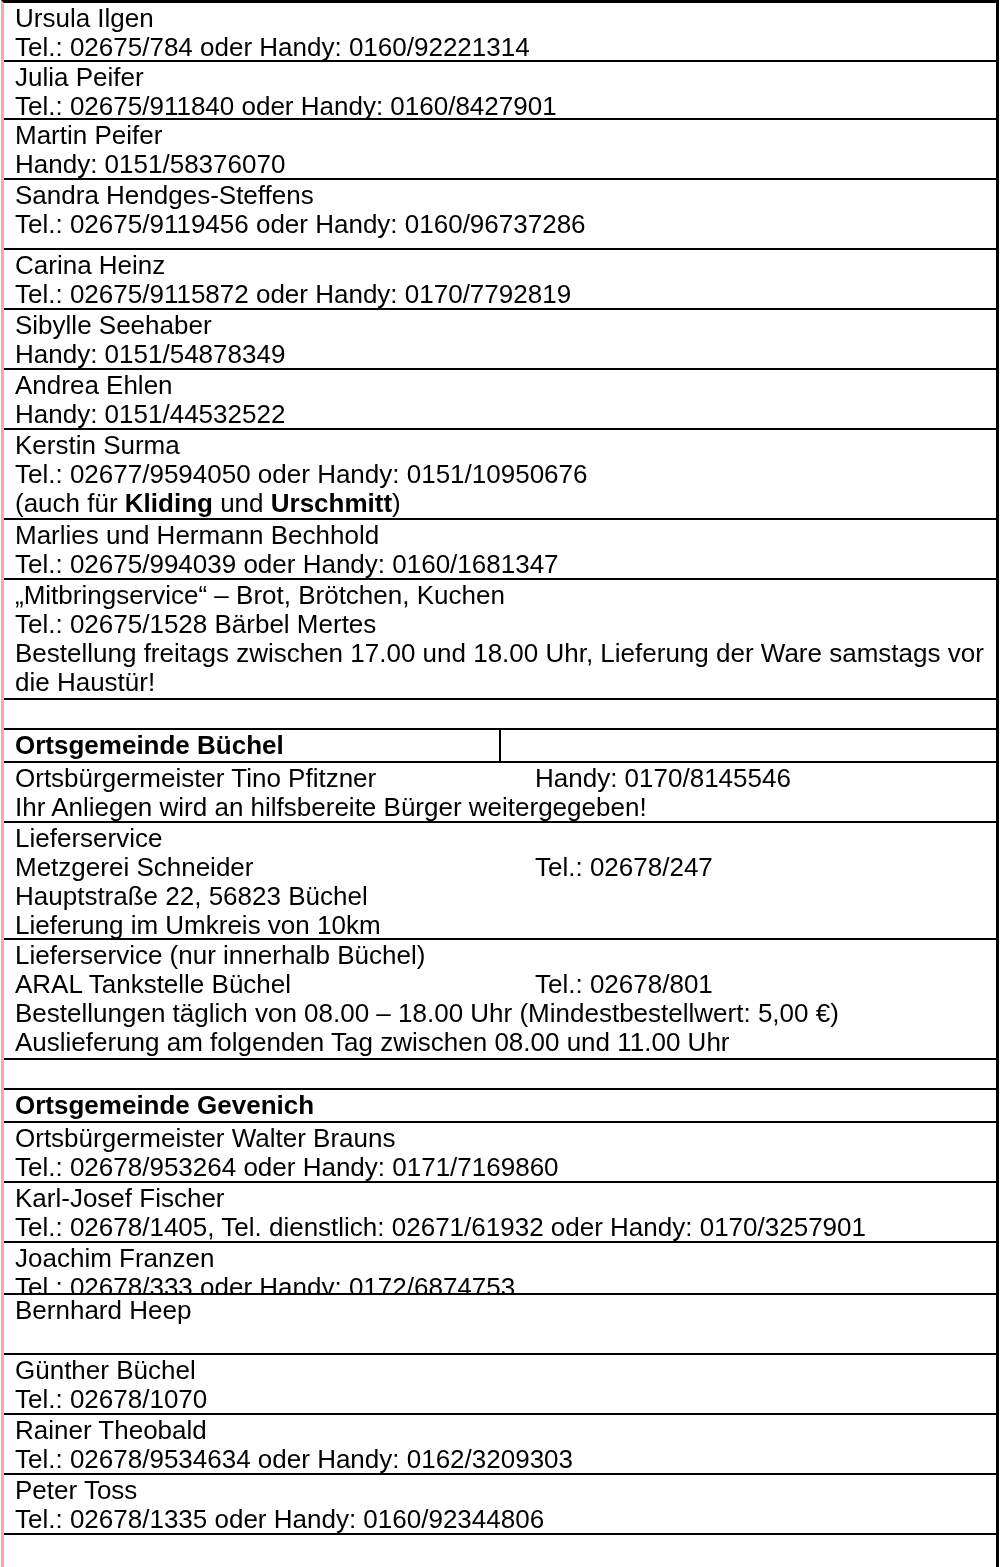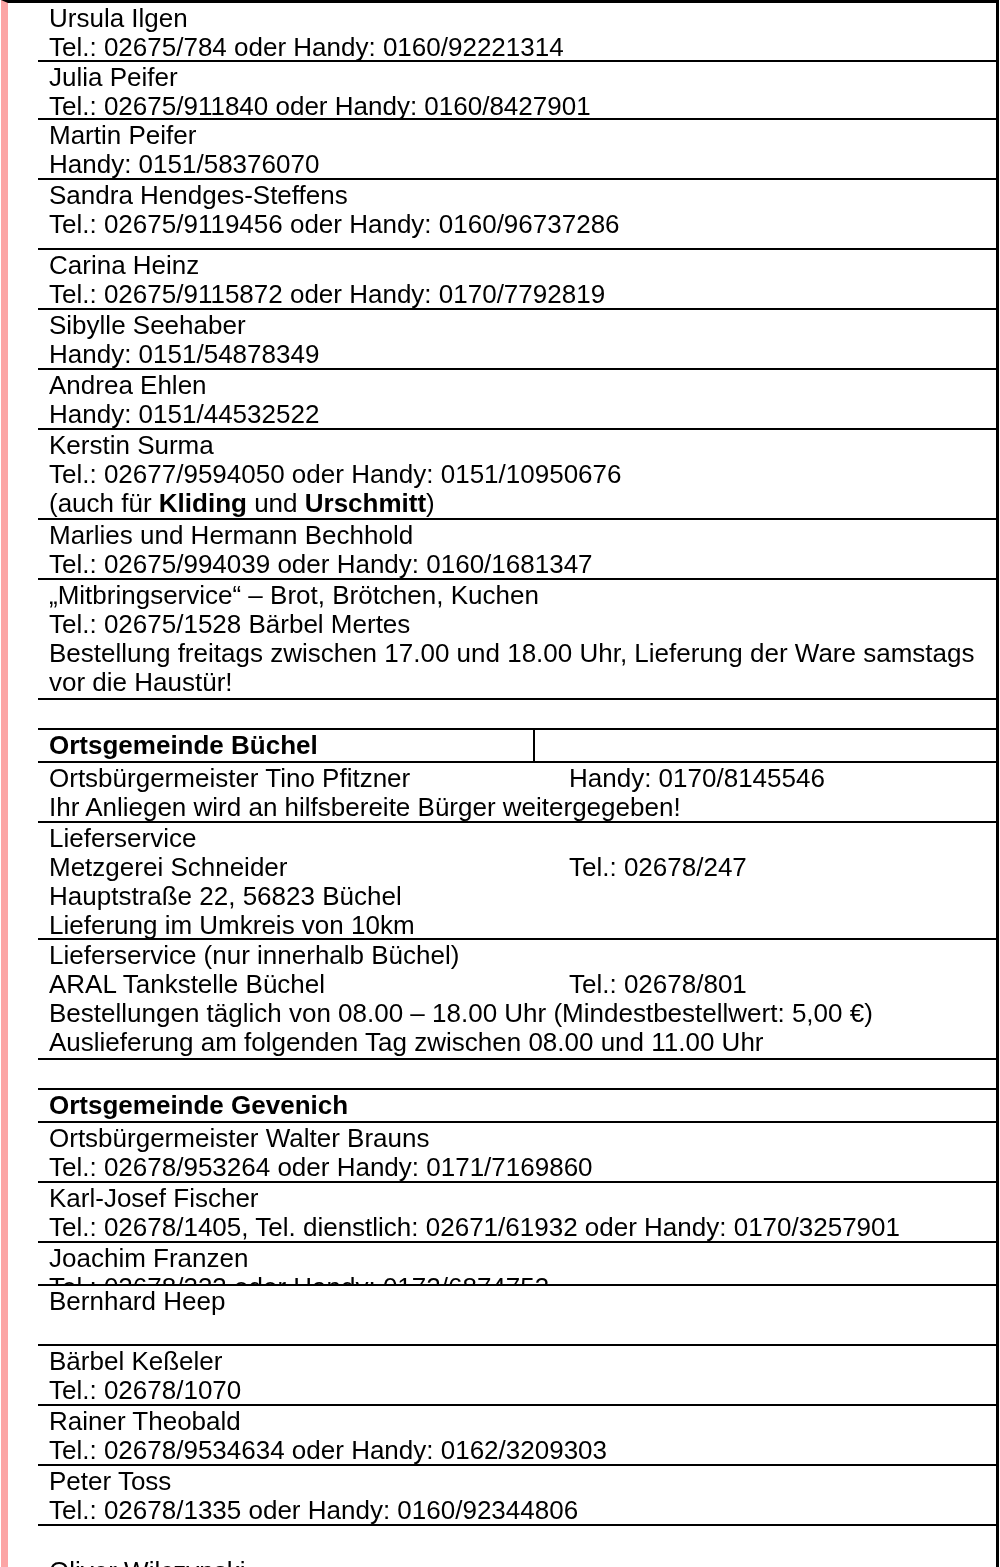--- a/index.html
+++ b/index.html
@@ -15,24 +15,23 @@
     font-size: 26px;
     color: #000000;
     -webkit-font-smoothing: antialiased;
   }
   .table {
     box-sizing: border-box;
     margin-left: 1px;
     width: 998px;
     height: 1567px;
     border-top: 3px solid #000;
-    border-left: 7px solid #fca5a5;
+    border-left: 3px solid #fca5a5;
     border-right: 3px solid #000;
     overflow: hidden;
-    padding-left: 30px;
   }
   .row {
     box-sizing: border-box;
     border-bottom: 2px solid #000;
     padding: 1px 4px 0 11px;
     line-height: 29px;
     overflow: hidden;
     white-space: normal;
   }
   .row.last {
@@ -165,31 +164,31 @@
   <div class="row" style="height:60px">
     <div class="line">Ortsbürgermeister Walter Brauns</div>
     <div class="line">Tel.: 02678/953264 oder Handy: 0171/7169860</div>
   </div>
 
   <div class="row" style="height:60px">
     <div class="line">Karl-Josef Fischer</div>
     <div class="line">Tel.: 02678/1405, Tel. dienstlich: 02671/61932 oder Handy: 0170/3257901</div>
   </div>
 
-  <div class="row" style="height:43px">
+  <div class="row" style="height:52px">
     <div class="line">Joachim Franzen</div>
     <div class="line">Tel.: 02678/333 oder Handy: 0172/6874753</div>
   </div>
 
   <div class="row" style="height:60px">
     <div class="line">Bernhard Heep</div>
   </div>
 
   <div class="row" style="height:60px">
-    <div class="line">Bärbel Keßeler</div>
+    <div class="line">Günther Büchel</div>
     <div class="line">Tel.: 02678/1070</div>
   </div>
 
   <div class="row" style="height:60px">
     <div class="line">Rainer Theobald</div>
     <div class="line">Tel.: 02678/9534634 oder Handy: 0162/3209303</div>
   </div>
 
   <div class="row" style="height:60px">
     <div class="line">Peter Toss</div>

